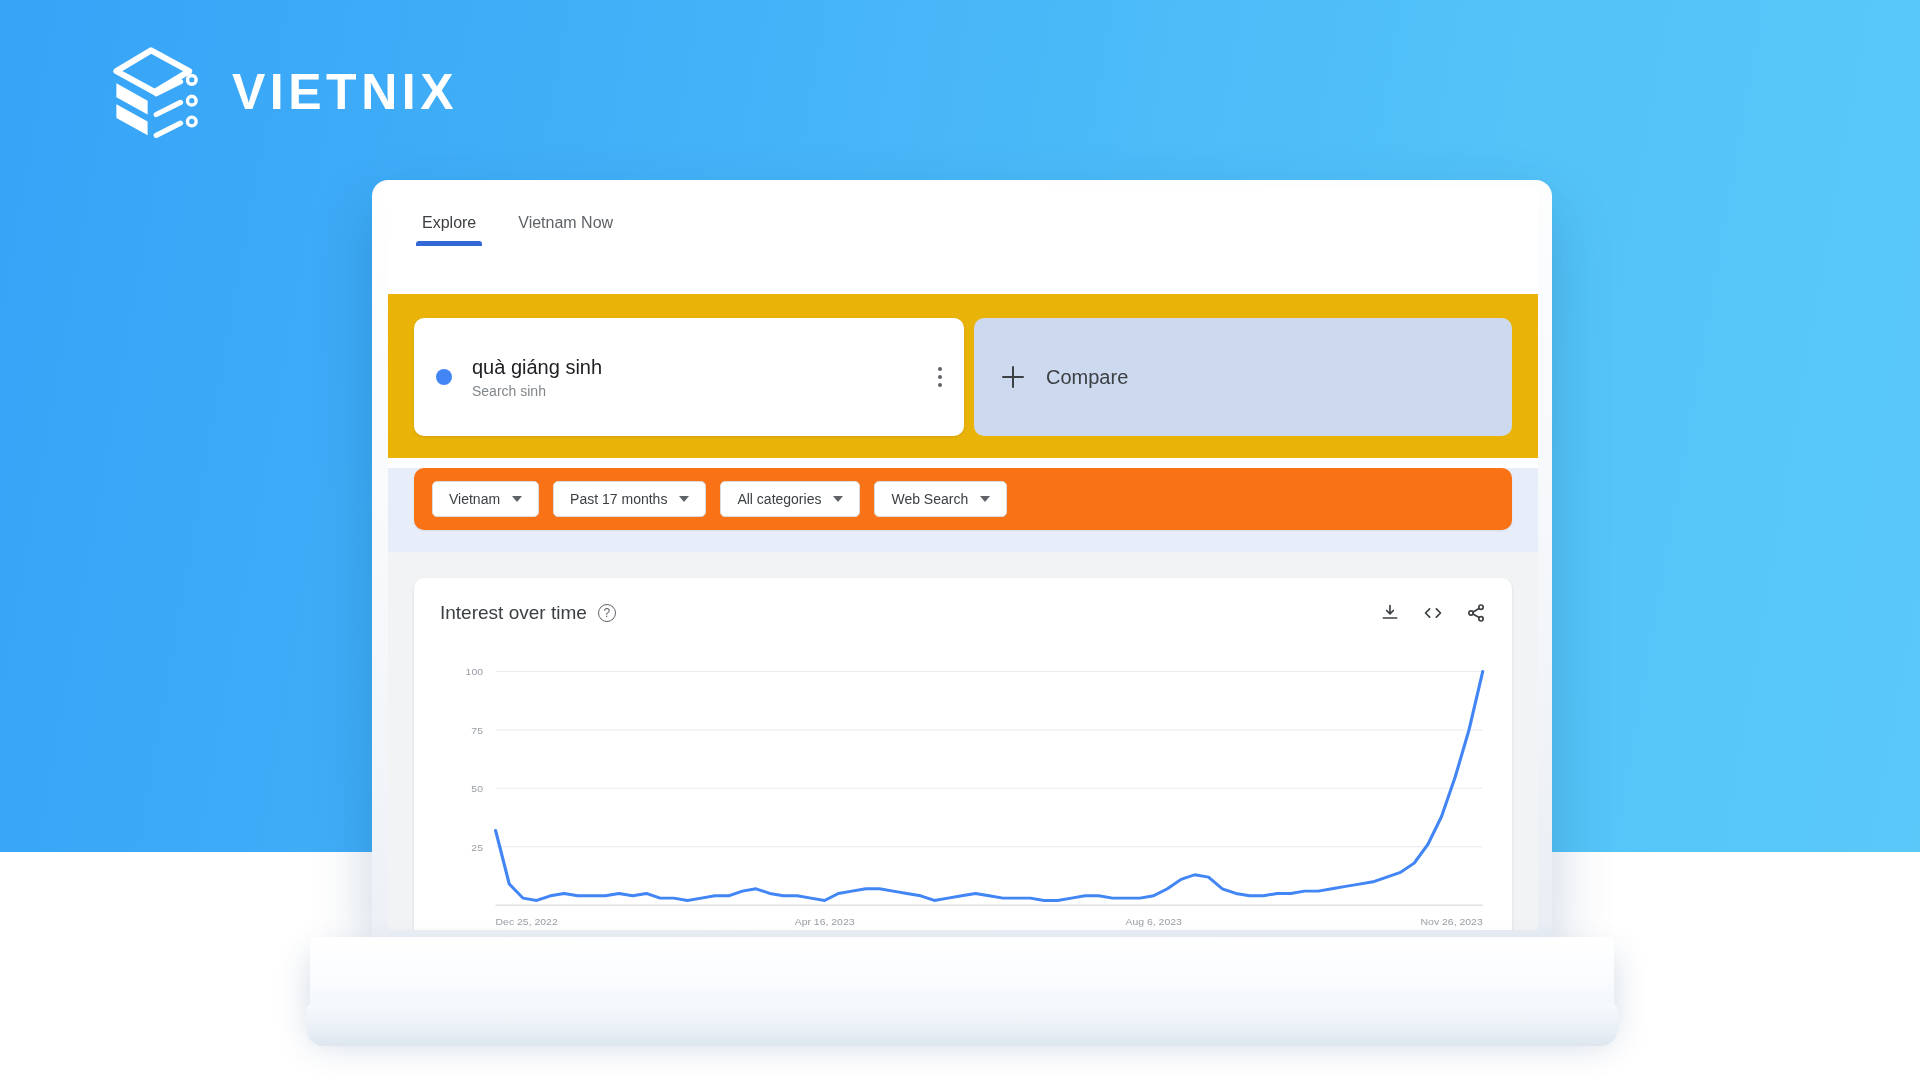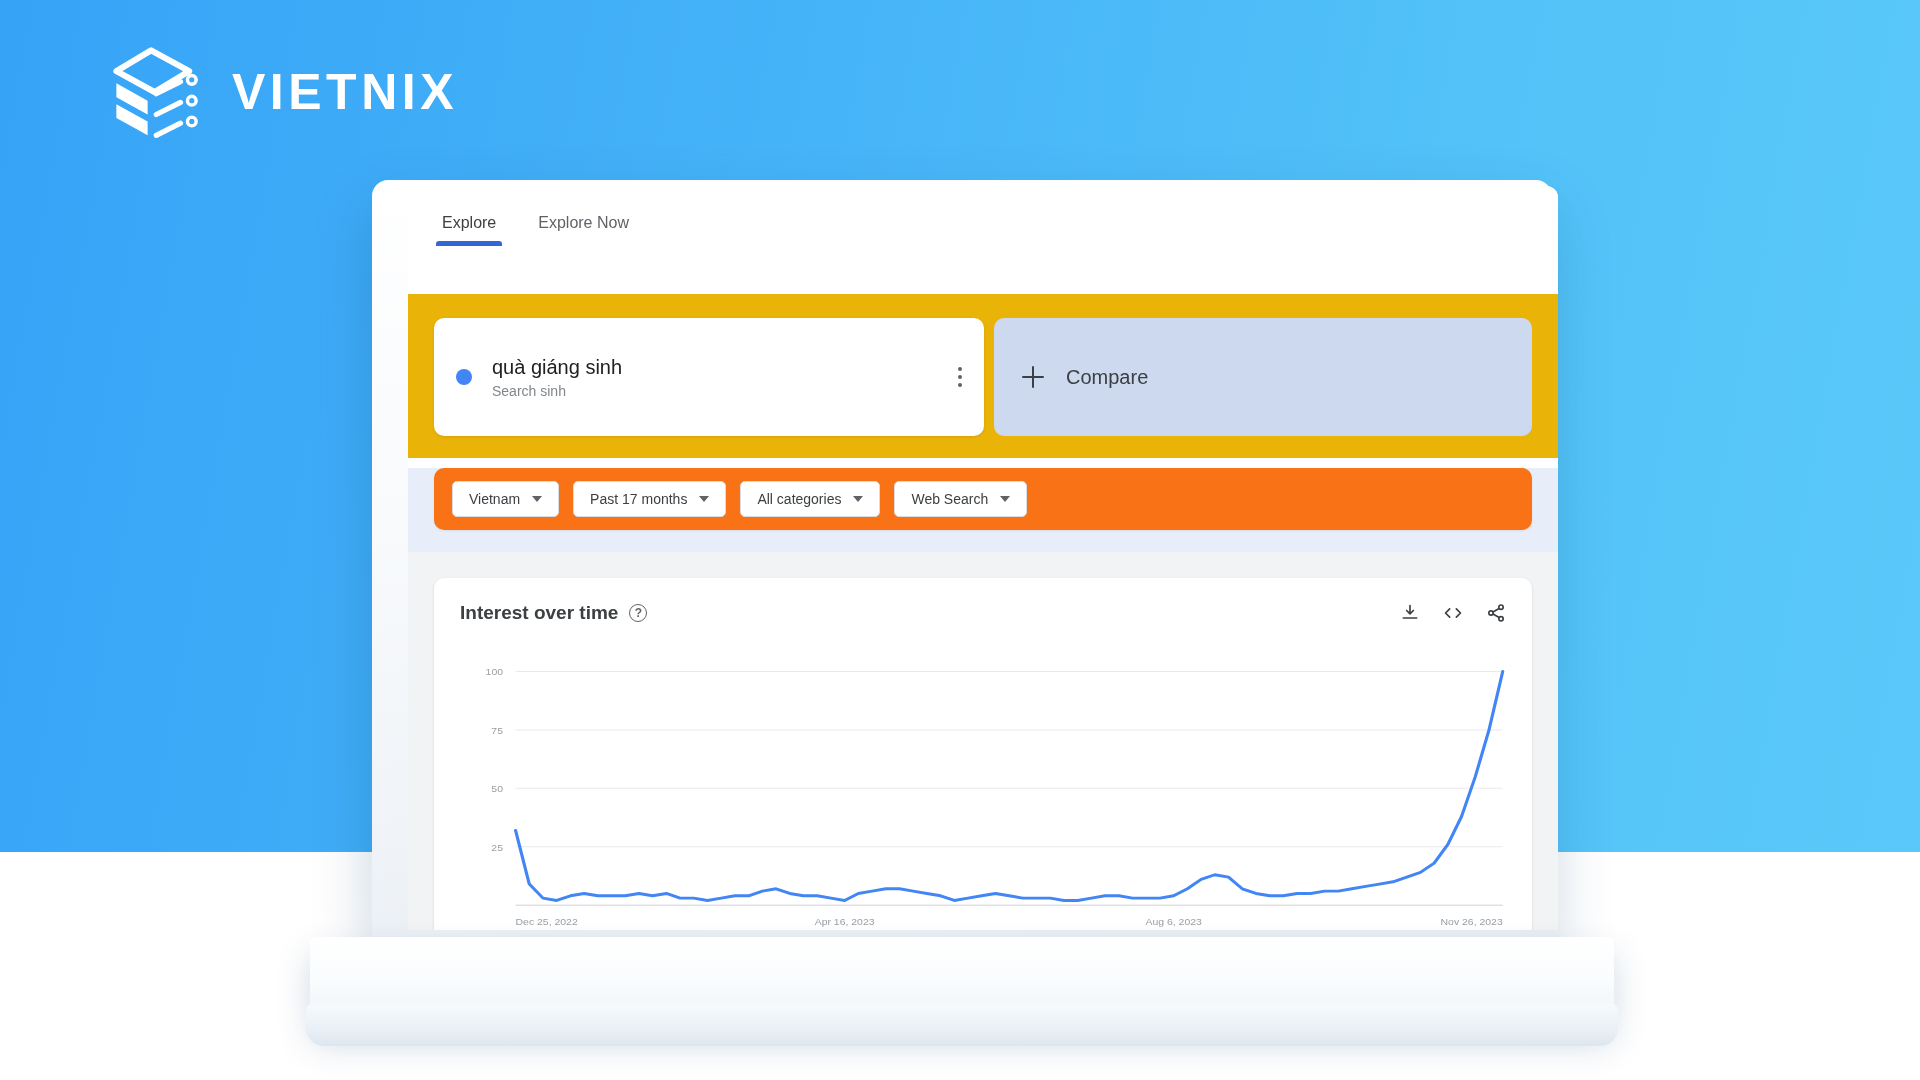--- a/index.html
+++ b/index.html
@@ -63,21 +63,21 @@
     top: 180px;
     width: 1180px;
     height: 760px;
     background: linear-gradient(175deg, #ffffff 0%, #f4f7fa 60%, #e9eef4 100%);
     border-radius: 16px 16px 6px 6px;
     box-shadow: 0 26px 60px rgba(10, 60, 110, 0.22);
   }
 
   .screen {
     position: absolute;
-    left: 408px;
+    left: 388px;
     top: 186px;
     width: 1150px;
     height: 744px;
     background: #ffffff;
     border-radius: 12px 12px 0 0;
     overflow: hidden;
   }
 
   .base {
     position: absolute;
@@ -239,21 +239,21 @@
     height: 100%;
     padding: 24px 26px 8px 26px;
     box-shadow: 0 1px 3px rgba(60,64,67,0.14);
     position: relative;
   }
   .chart-head {
     display: flex;
     align-items: center;
     justify-content: space-between;
   }
-  .chart-title-wrap { display: flex; align-items: center; gap: 11px; font-weight: bold; }
+  .chart-title-wrap { display: flex; align-items: center; gap: 11px; }
   .chart-title { font-size: 19px; color: #3c4043; }
   .help-icon {
     width: 18px; height: 18px; border-radius: 50%;
     border: 1.5px solid #5f6368;
     color: #5f6368;
     font-size: 12px;
     display: flex; align-items: center; justify-content: center;
     cursor: pointer;
   }
   .chart-actions { display: flex; align-items: center; gap: 22px; }
@@ -296,21 +296,21 @@
 
 
   <div class="laptop">
     <div class="lid"></div>
 
     <div class="screen">
       <div class="app">
 
         <div class="tabbar">
           <div class="tab active">Explore</div>
-          <div class="tab">Explore Now</div>
+          <div class="tab">Vietnam Now</div>
         </div>
 
         <div class="panel-search">
           <div class="cards-row">
 
             <div class="term-card">
               <span class="dot"></span>
               <div class="term-text">
                 <div class="term-title">quà giáng sinh</div>
                 <div class="term-sub">Search sinh</div>

